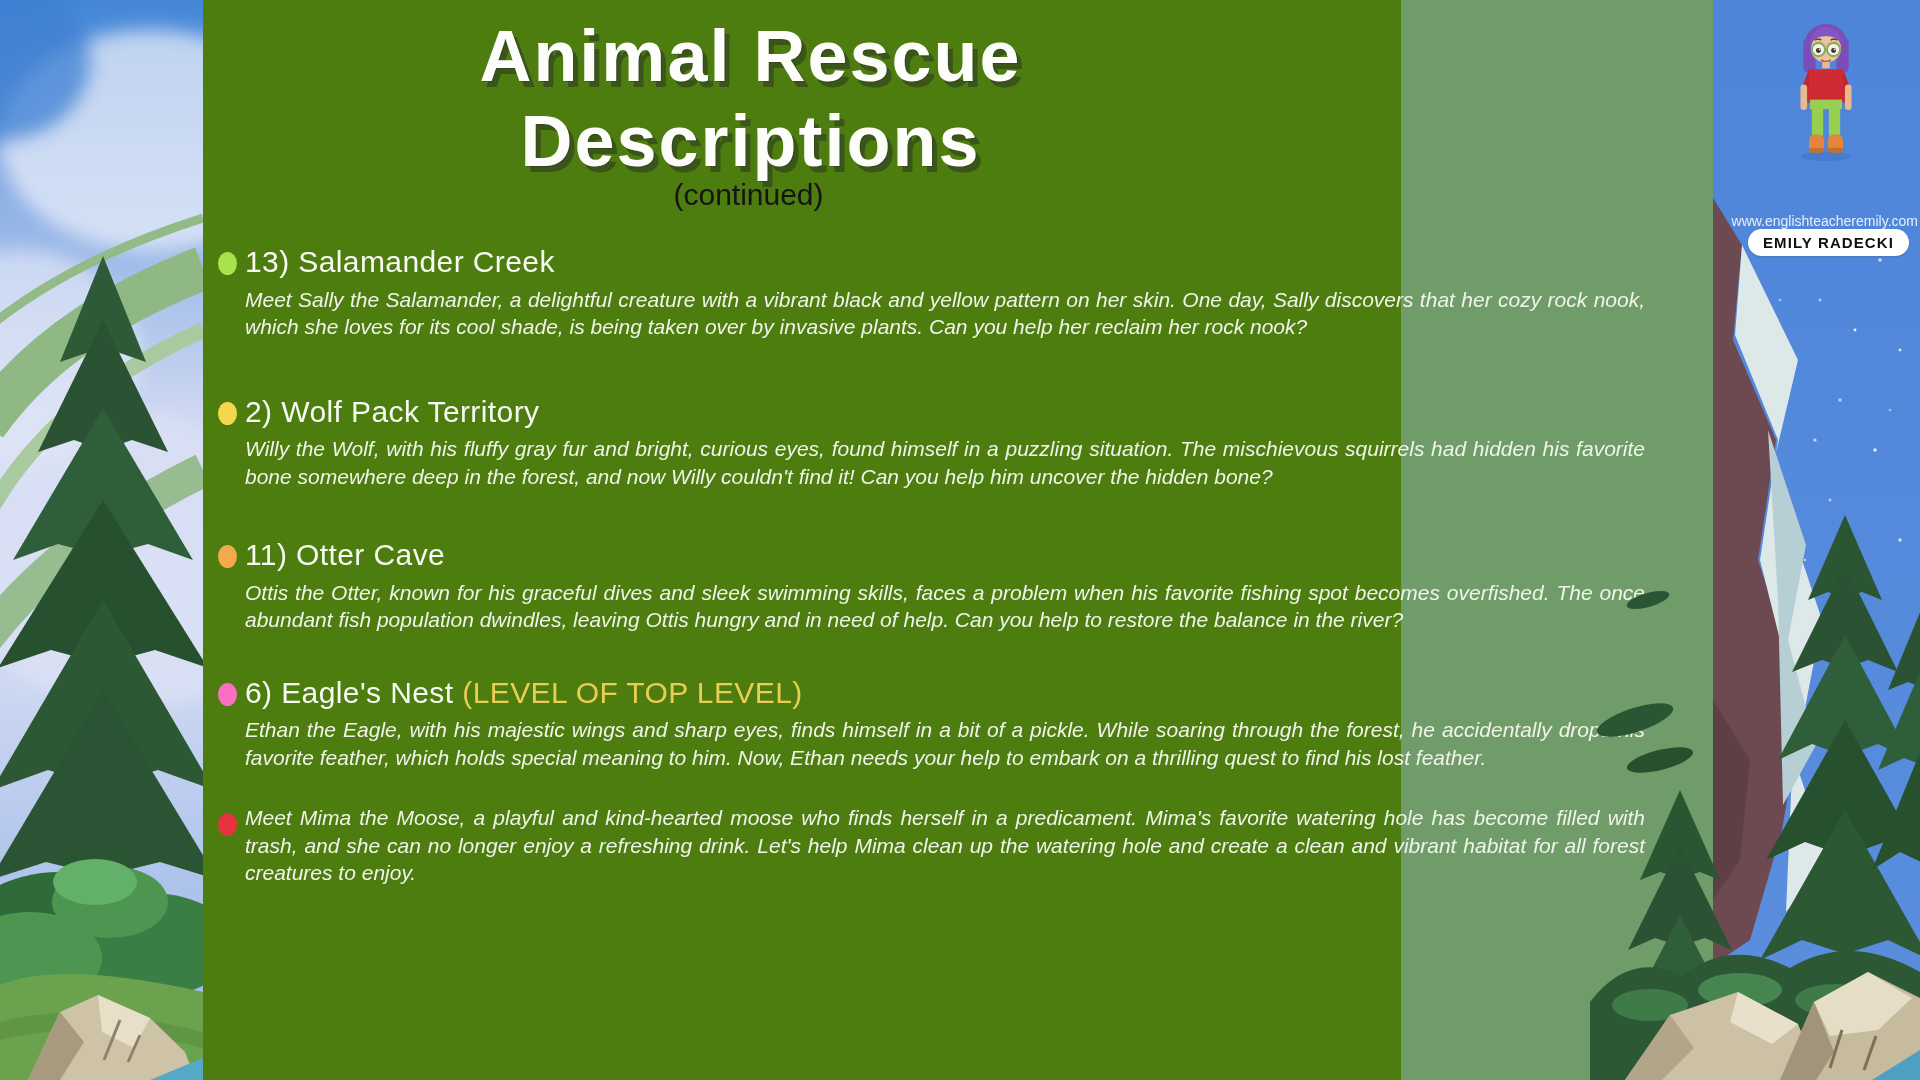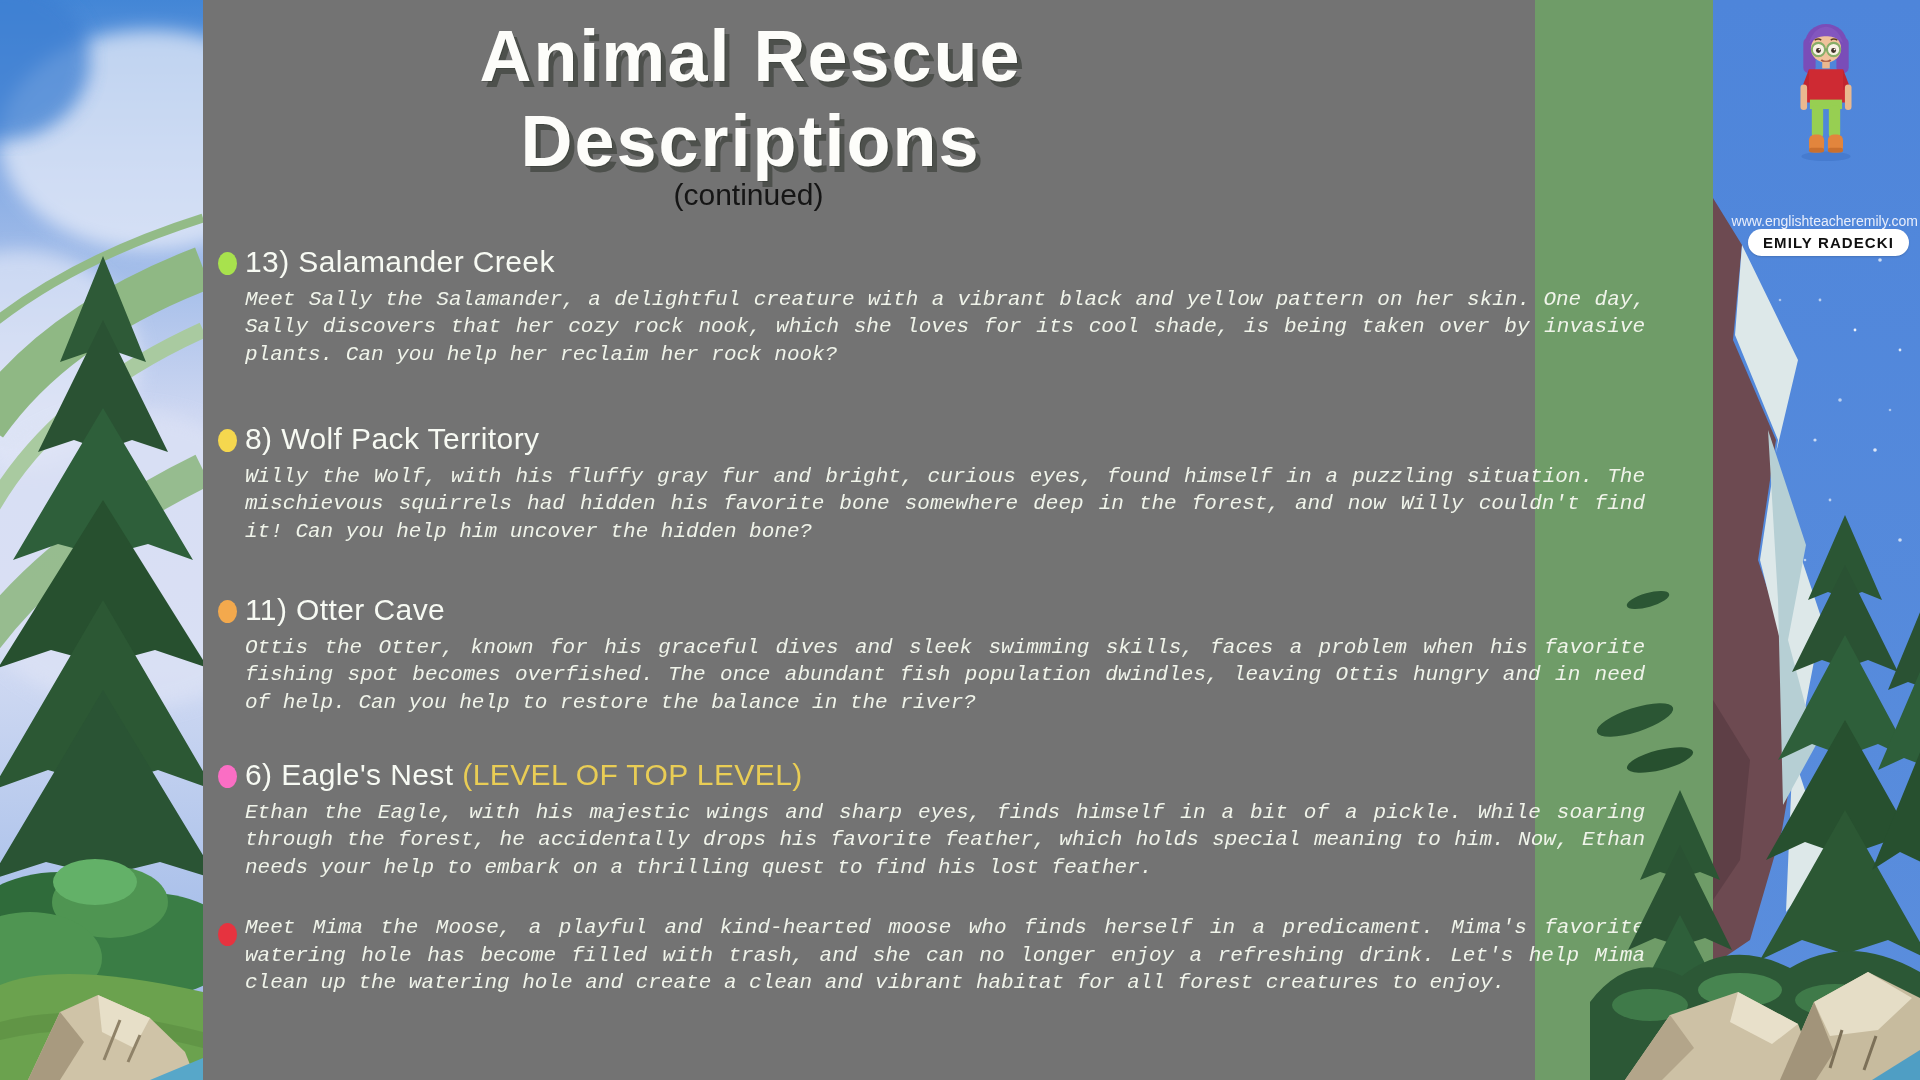--- a/index.html
+++ b/index.html
@@ -5,39 +5,39 @@
   * { margin:0; padding:0; box-sizing:border-box; }
   html,body { width:1920px; height:1080px; overflow:hidden; background:#6f9c68;
               font-family:"Liberation Sans", sans-serif; }
 
   .stage { position:relative; width:1920px; height:1080px; overflow:hidden; background:#6f9c68; }
 
   .bg { position:absolute; top:0; height:1080px; display:block; }
   .bg-left  { left:0; width:203px; z-index:1; }
   .bg-right { left:1590px; width:330px; z-index:3; }
 
-  .panel { position:absolute; left:203px; top:0; width:1332px; height:1080px;
-           background:#737373; z-index:2; }
+  .panel { position:absolute; left:203px; top:0; width:1198px; height:1080px;
+           background:#4d7c0f; z-index:2; }
 
   .header { position:absolute; left:45px; top:14px; width:1005px; text-align:center; }
   .title  { font-size:72px; font-weight:800; color:#fdfdfa; letter-spacing:2px; line-height:1.18;
             text-shadow:5px 6px 0 rgba(40,46,38,.50), 1px 1px 0 rgba(40,46,38,.35); }
   .subtitle { text-align:center; padding-right:4px; margin-top:-6px;
               font-size:30px; color:#151515; }
 
   .items { position:absolute; left:42px; top:203px; width:1400px; }
   .item { position:relative; }
   .gap-a { margin-bottom:52px; }
   .gap-b { margin-bottom:46px; }
   .gap-c { margin-bottom:33px; }
   .bullet { position:absolute; left:-27px; top:9px; width:19px; height:23px; border-radius:50%; }
   .heading { font-size:30px; font-weight:500; color:#f7faf3; letter-spacing:.4px; line-height:1.25;margin-top:40px; }
   .heading .hl { font-weight:400; }
   .desc { margin-top:5px; font-size:21px; font-style:italic; color:#f0f4ea;
-          line-height:1.31; text-align:justify;font-family:Liberation Mono, monospace; }
+          line-height:1.31; text-align:justify; }
 
   .branding { position:absolute; left:1690px; top:0; width:230px; height:240px; z-index:4; }
   .avatar { position:absolute; left:84px; top:12px; width:104px; height:162px; }
   .pill { position:absolute; left:58px; top:181px; background:#ffffff; border-radius:16px;
           padding:5px 15px; font-size:15px; font-weight:700; letter-spacing:1.1px;
           color:#101010; white-space:nowrap; box-shadow:0 1px 2px rgba(0,0,0,.15);margin-top:48px; }
   .site { position:absolute; right:2px; top:213px; font-size:14px; color:#e9eefb; white-space:nowrap; }
 </style>
 </head>
 <body>
@@ -102,21 +102,21 @@
     <div class="items">
 
       <div class="item gap-a">
         <span class="bullet" style="background: rgb(168, 226, 77);"></span>
         <div class="heading"><span>13) Salamander Creek</span> <span class="hl" style="color: rgb(233, 205, 85);"></span></div>
         <div class="desc">Meet Sally the Salamander, a delightful creature with a vibrant black and yellow pattern on her skin. One day, Sally discovers that her cozy rock nook, which she loves for its cool shade, is being taken over by invasive plants. Can you help her reclaim her rock nook?</div>
       </div>
 
       <div class="item gap-b">
         <span class="bullet" style="background: rgb(245, 215, 78);"></span>
-        <div class="heading"><span>8) Wolf Pack Territory</span> <span class="hl" style="color: rgb(233, 205, 85);"></span></div>
+        <div class="heading"><span>2) Wolf Pack Territory</span> <span class="hl" style="color: rgb(233, 205, 85);"></span></div>
         <div class="desc">Willy the Wolf, with his fluffy gray fur and bright, curious eyes, found himself in a puzzling situation. The mischievous squirrels had hidden his favorite bone somewhere deep in the forest, and now Willy couldn't find it! Can you help him uncover the hidden bone?</div>
       </div>
 
       <div class="item gap-c">
         <span class="bullet" style="background: rgb(243, 169, 77);"></span>
         <div class="heading"><span>11) Otter Cave</span> <span class="hl" style="color: rgb(233, 205, 85);"></span></div>
         <div class="desc">Ottis the Otter, known for his graceful dives and sleek swimming skills, faces a problem when his favorite fishing spot becomes overfished. The once abundant fish population dwindles, leaving Ottis hungry and in need of help. Can you help to restore the balance in the river?</div>
       </div>
 
       <div class="item gap-c">

